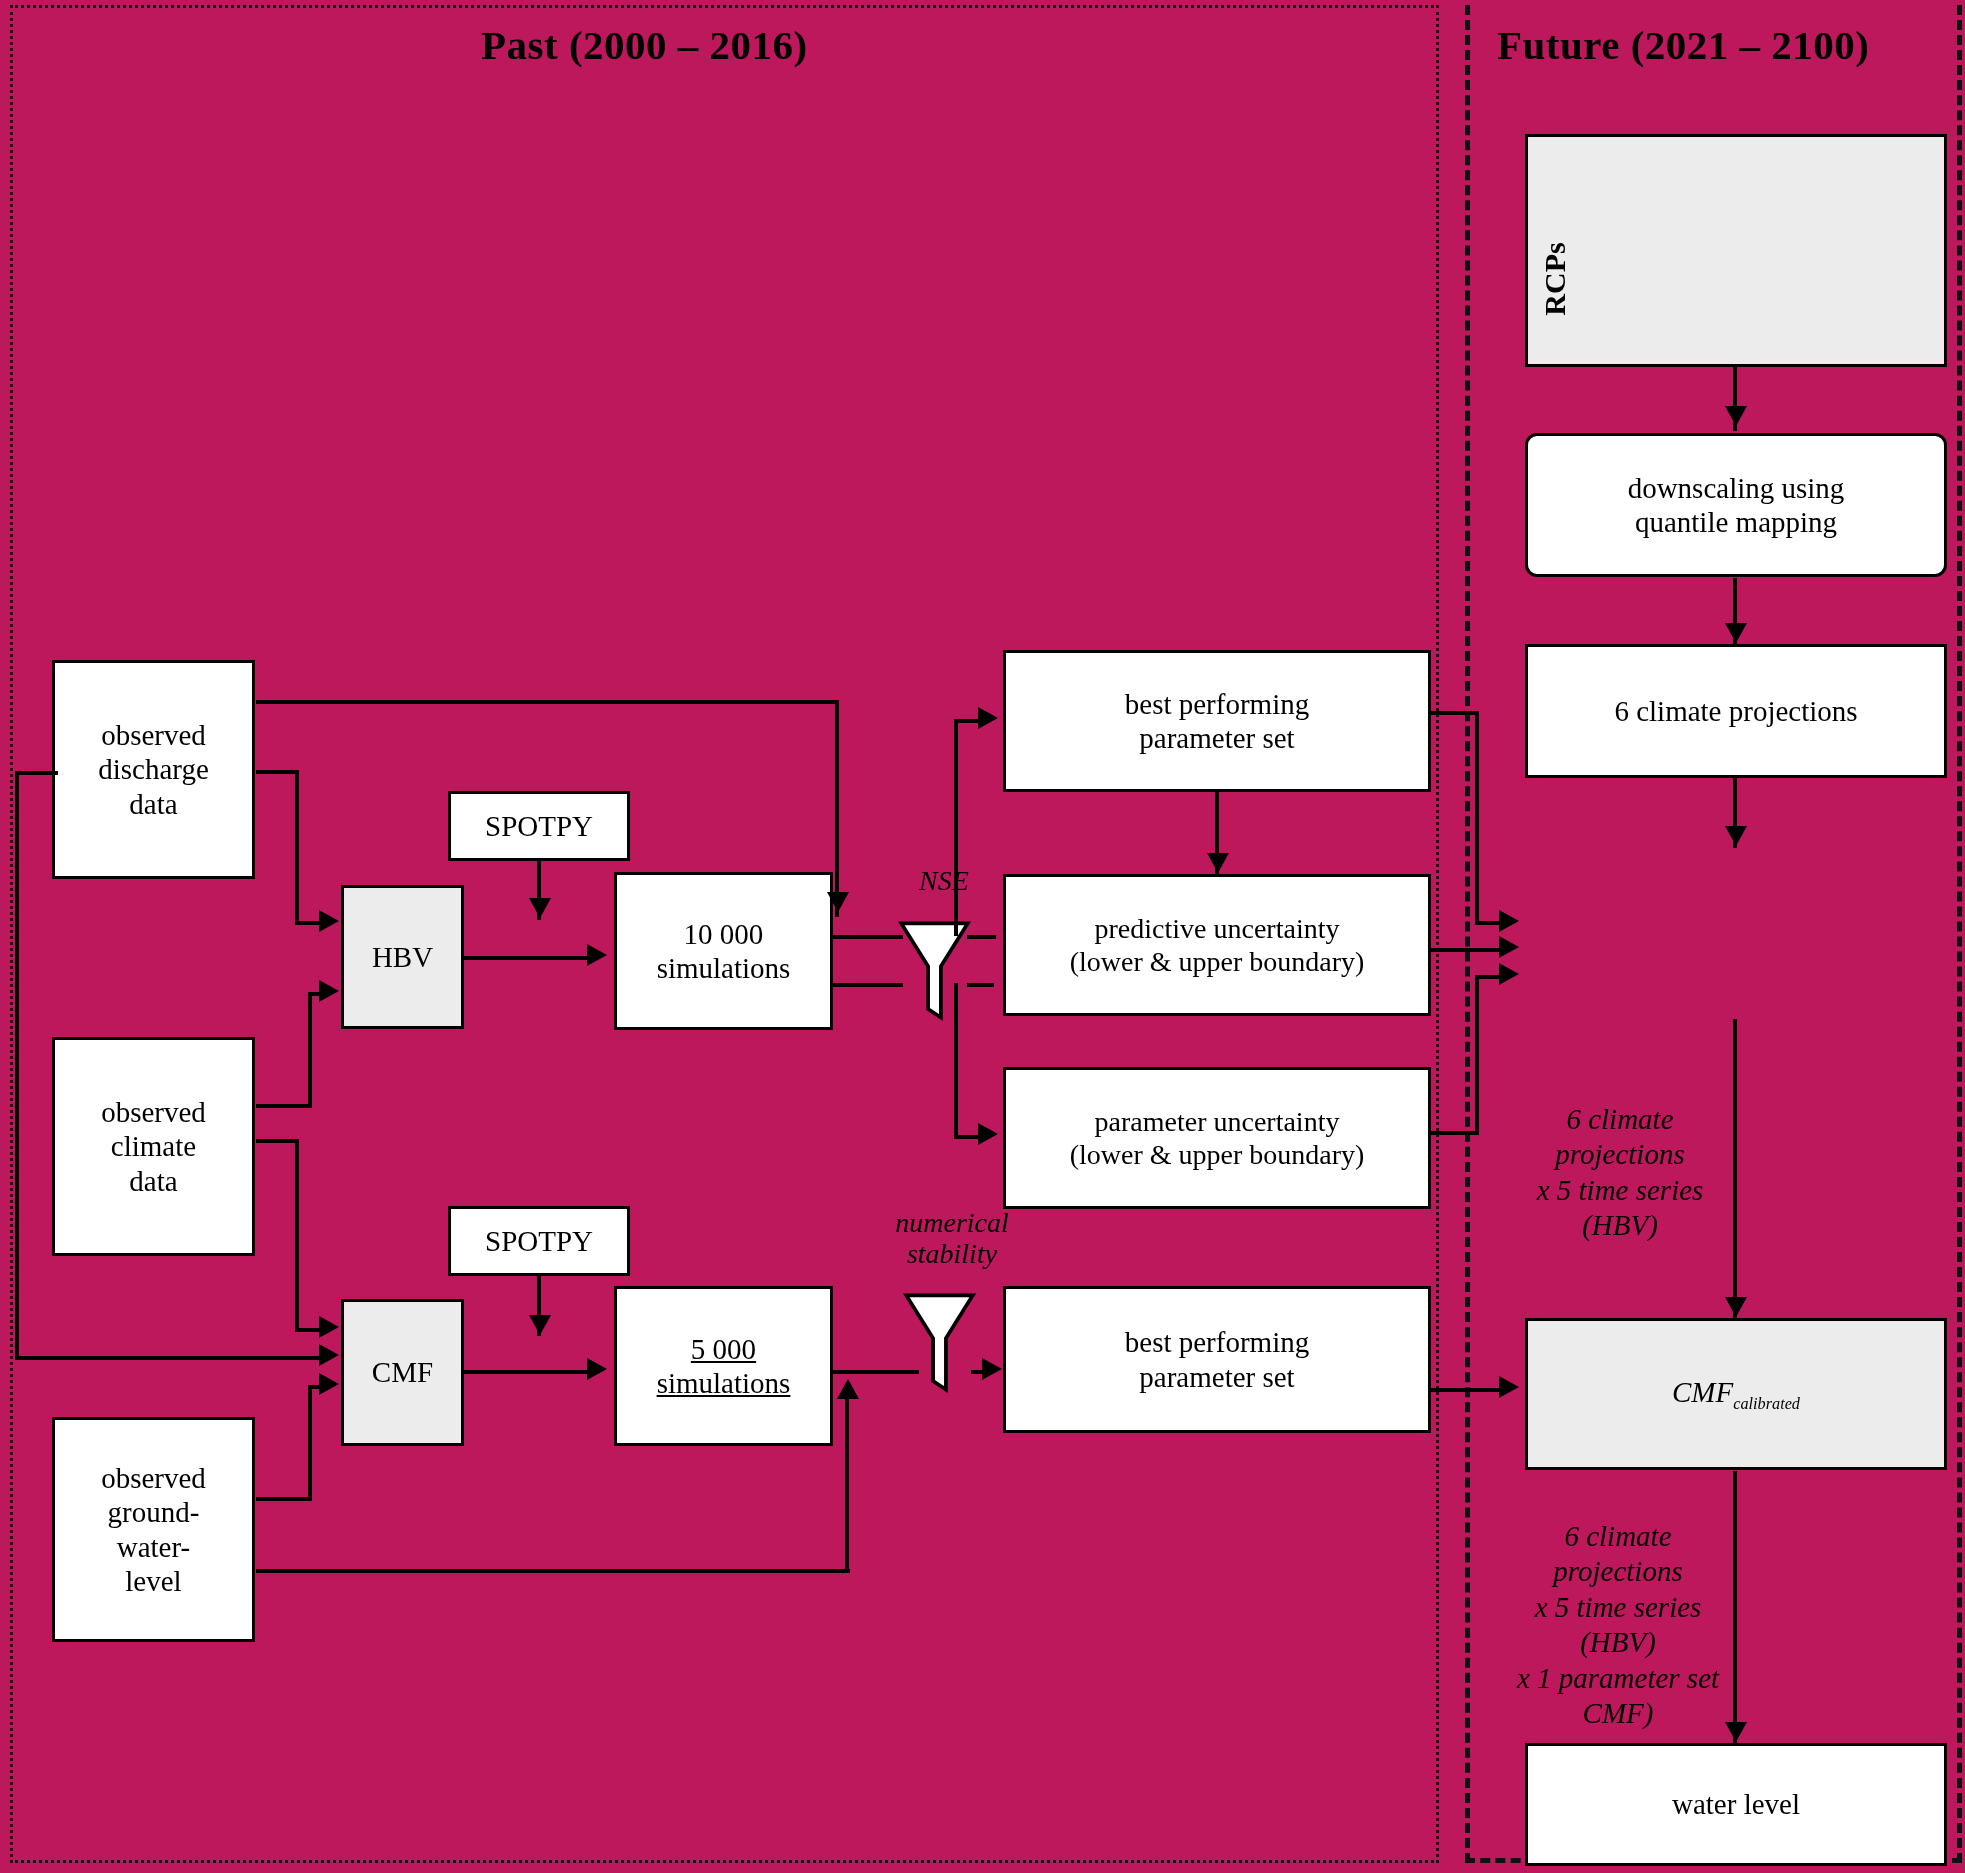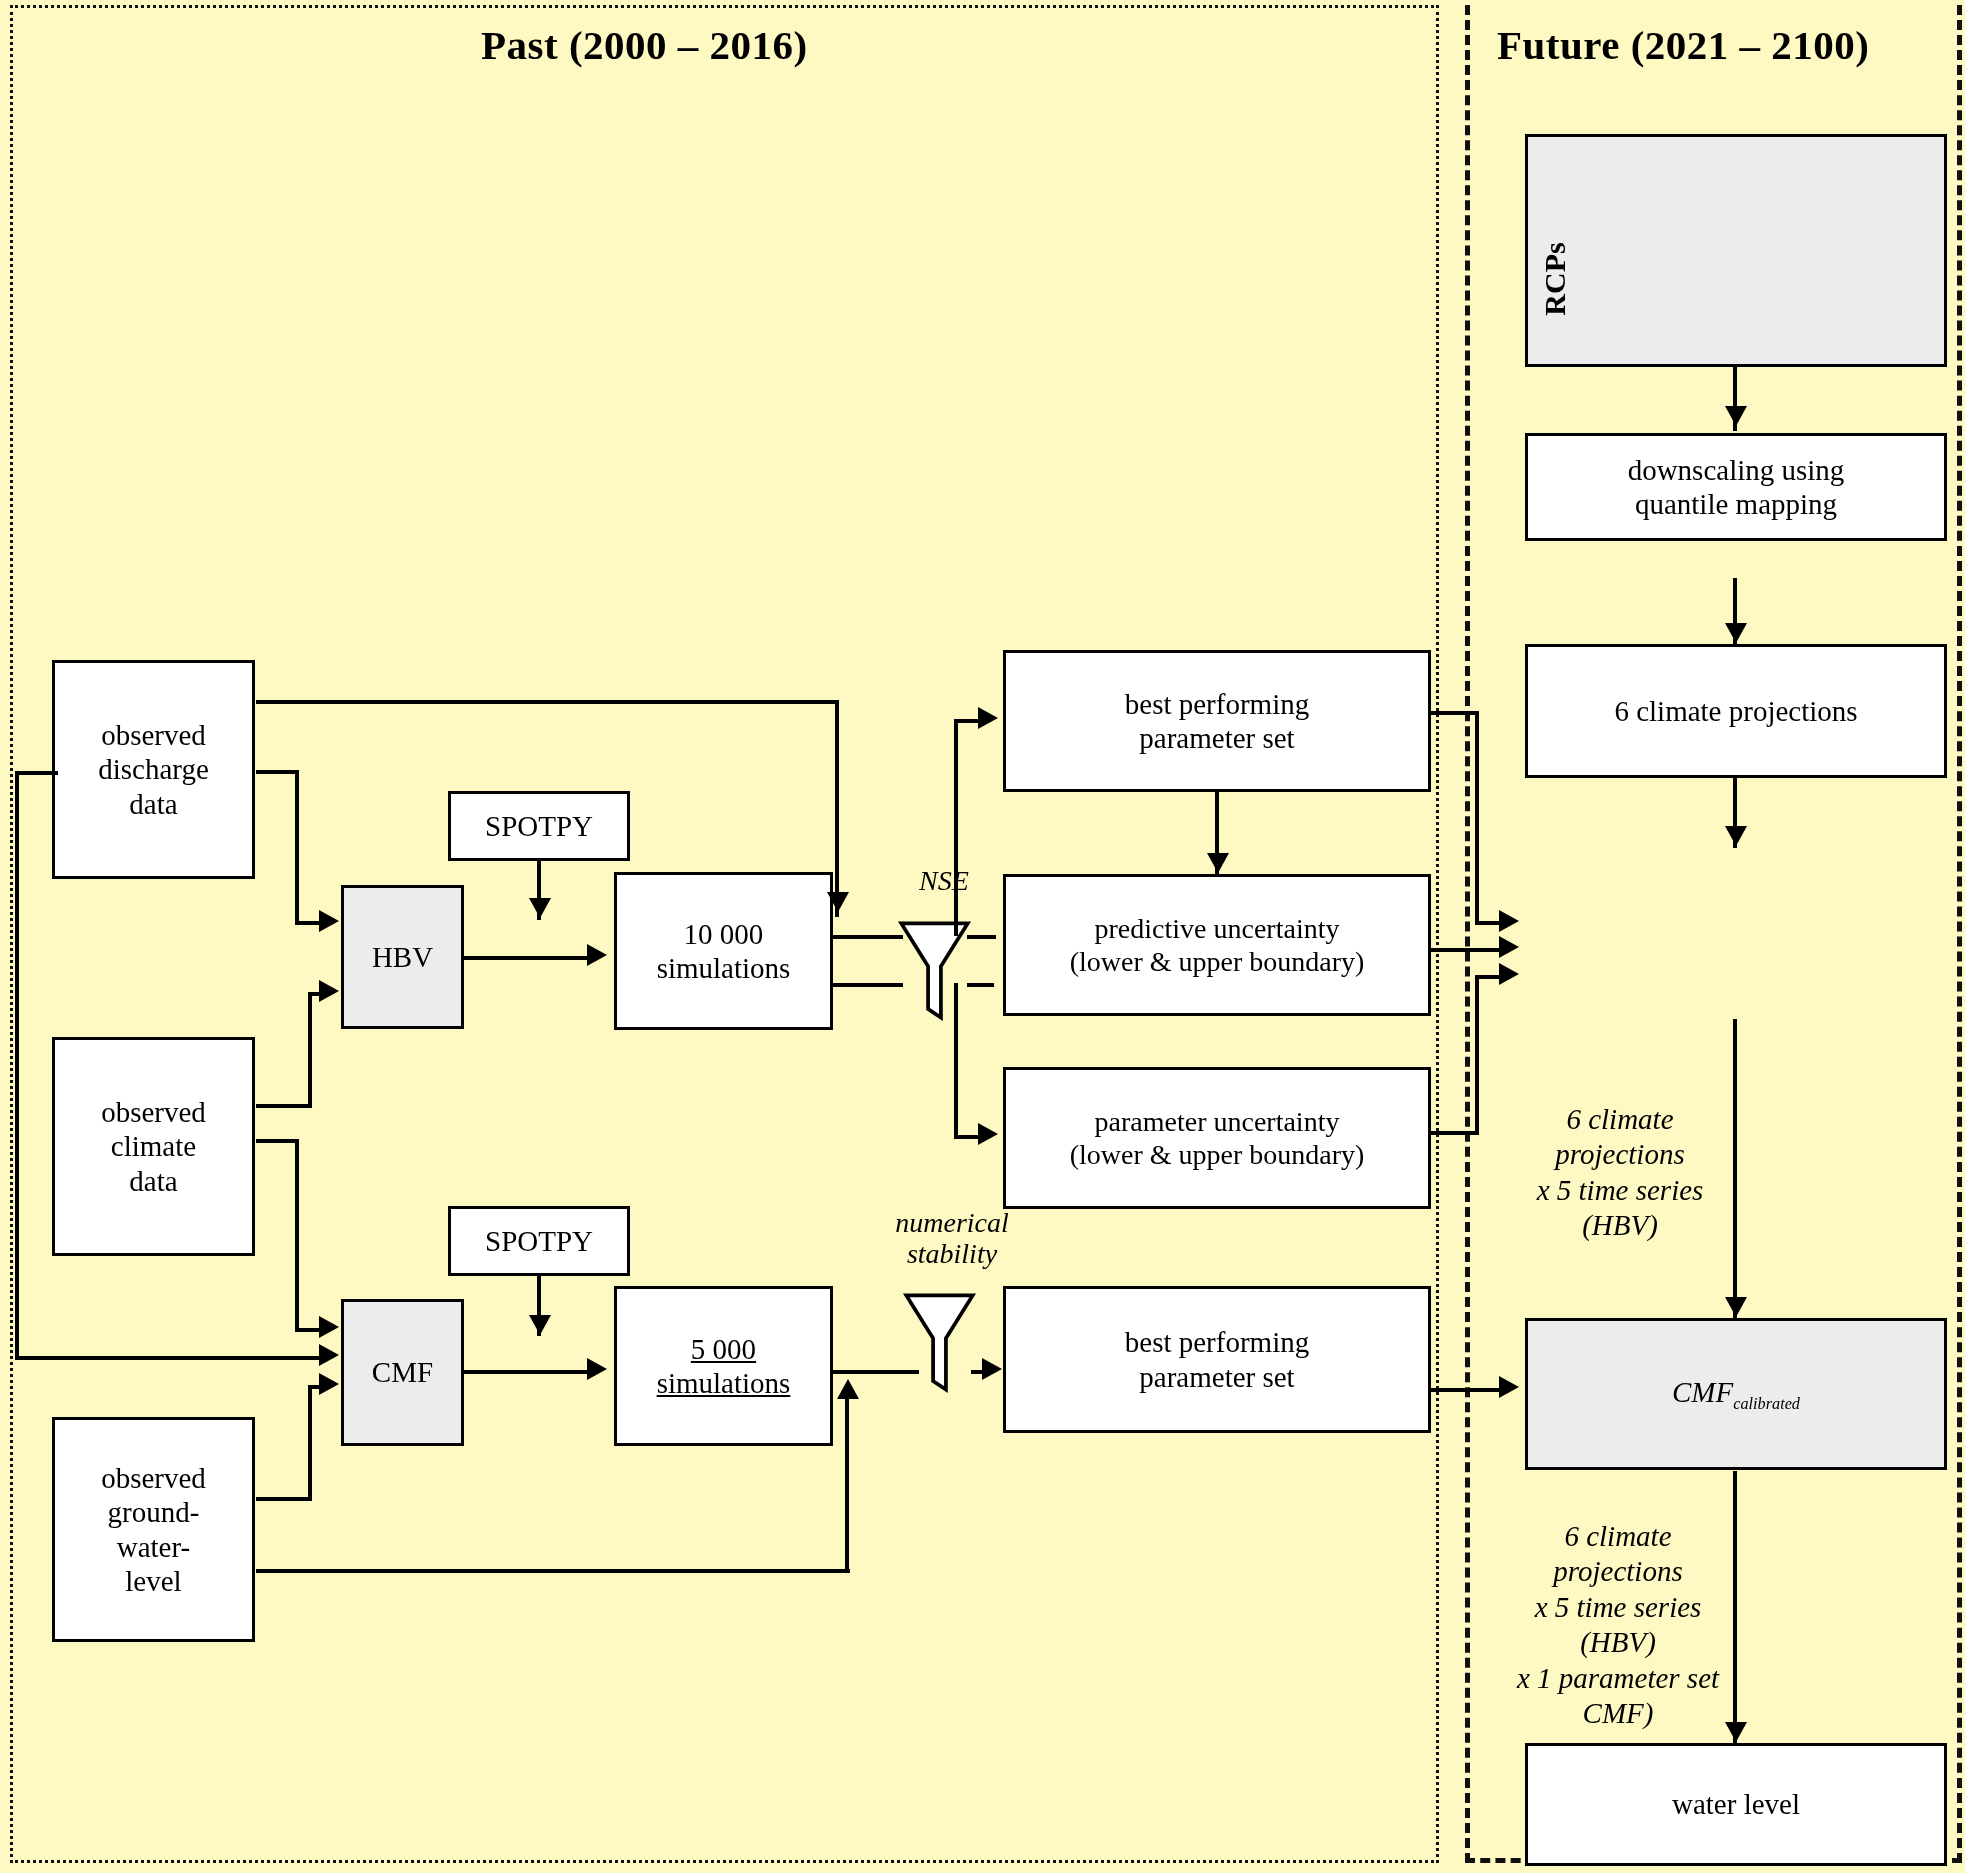--- a/index.html
+++ b/index.html
@@ -1,17 +1,17 @@
 <!DOCTYPE html>
 <html style="font-size:8.6px"><head>
 <meta charset="utf-8">
 <style>
   html,body{margin:0;padding:0;background:#fff;}
   body{font-family:"Liberation Serif", serif;}
-  #root{position:relative;width:1965px;height:1874px;background:#fef9c3;overflow:hidden;}
+  #root{position:relative;width:1965px;height:1874px;background:#be185d;overflow:hidden;}
 
   
   .panel-past{
     position:absolute;left:9.6px;top:5.3px;width:1429px;height:1858px;
     border:3.7px dotted #111;box-sizing:border-box;
   }
   .panel-future{
     position:absolute;left:1465px;top:5.3px;width:497px;height:1858px;
     border:5.9px dashed #111;box-sizing:border-box;
     border-top:none;
@@ -116,21 +116,21 @@
 
   <div class="gcm-wrap">
     <div class="gcm-rcps">
       <span>RCPs</span>
     </div>
   </div>
 
   <div class="vline" style="left:1733px;top:367px;height:64px;"></div>
   <div class="arrow-d" style="left:1725px;top:406px;"></div>
 
-  <div class="box" style="left:1525px;top:433px;width:422px;height:108px;">
+  <div class="box" style="left:1525px;top:433px;width:422px;height:144px;border-radius:12px;">
     <span style="white-space:pre-line;">downscaling using
 quantile mapping</span>
   </div>
   <div class="vline" style="left:1733px;top:578px;height:67px;"></div>
   <div class="arrow-d" style="left:1725px;top:623px;"></div>
 
   <div class="box" style="left:1525px;top:644px;width:422px;height:134px;">
     <span style="white-space:pre-line;">6 climate projections</span>
   </div>
   <div class="vline" style="left:1733px;top:778px;height:70px;"></div>

